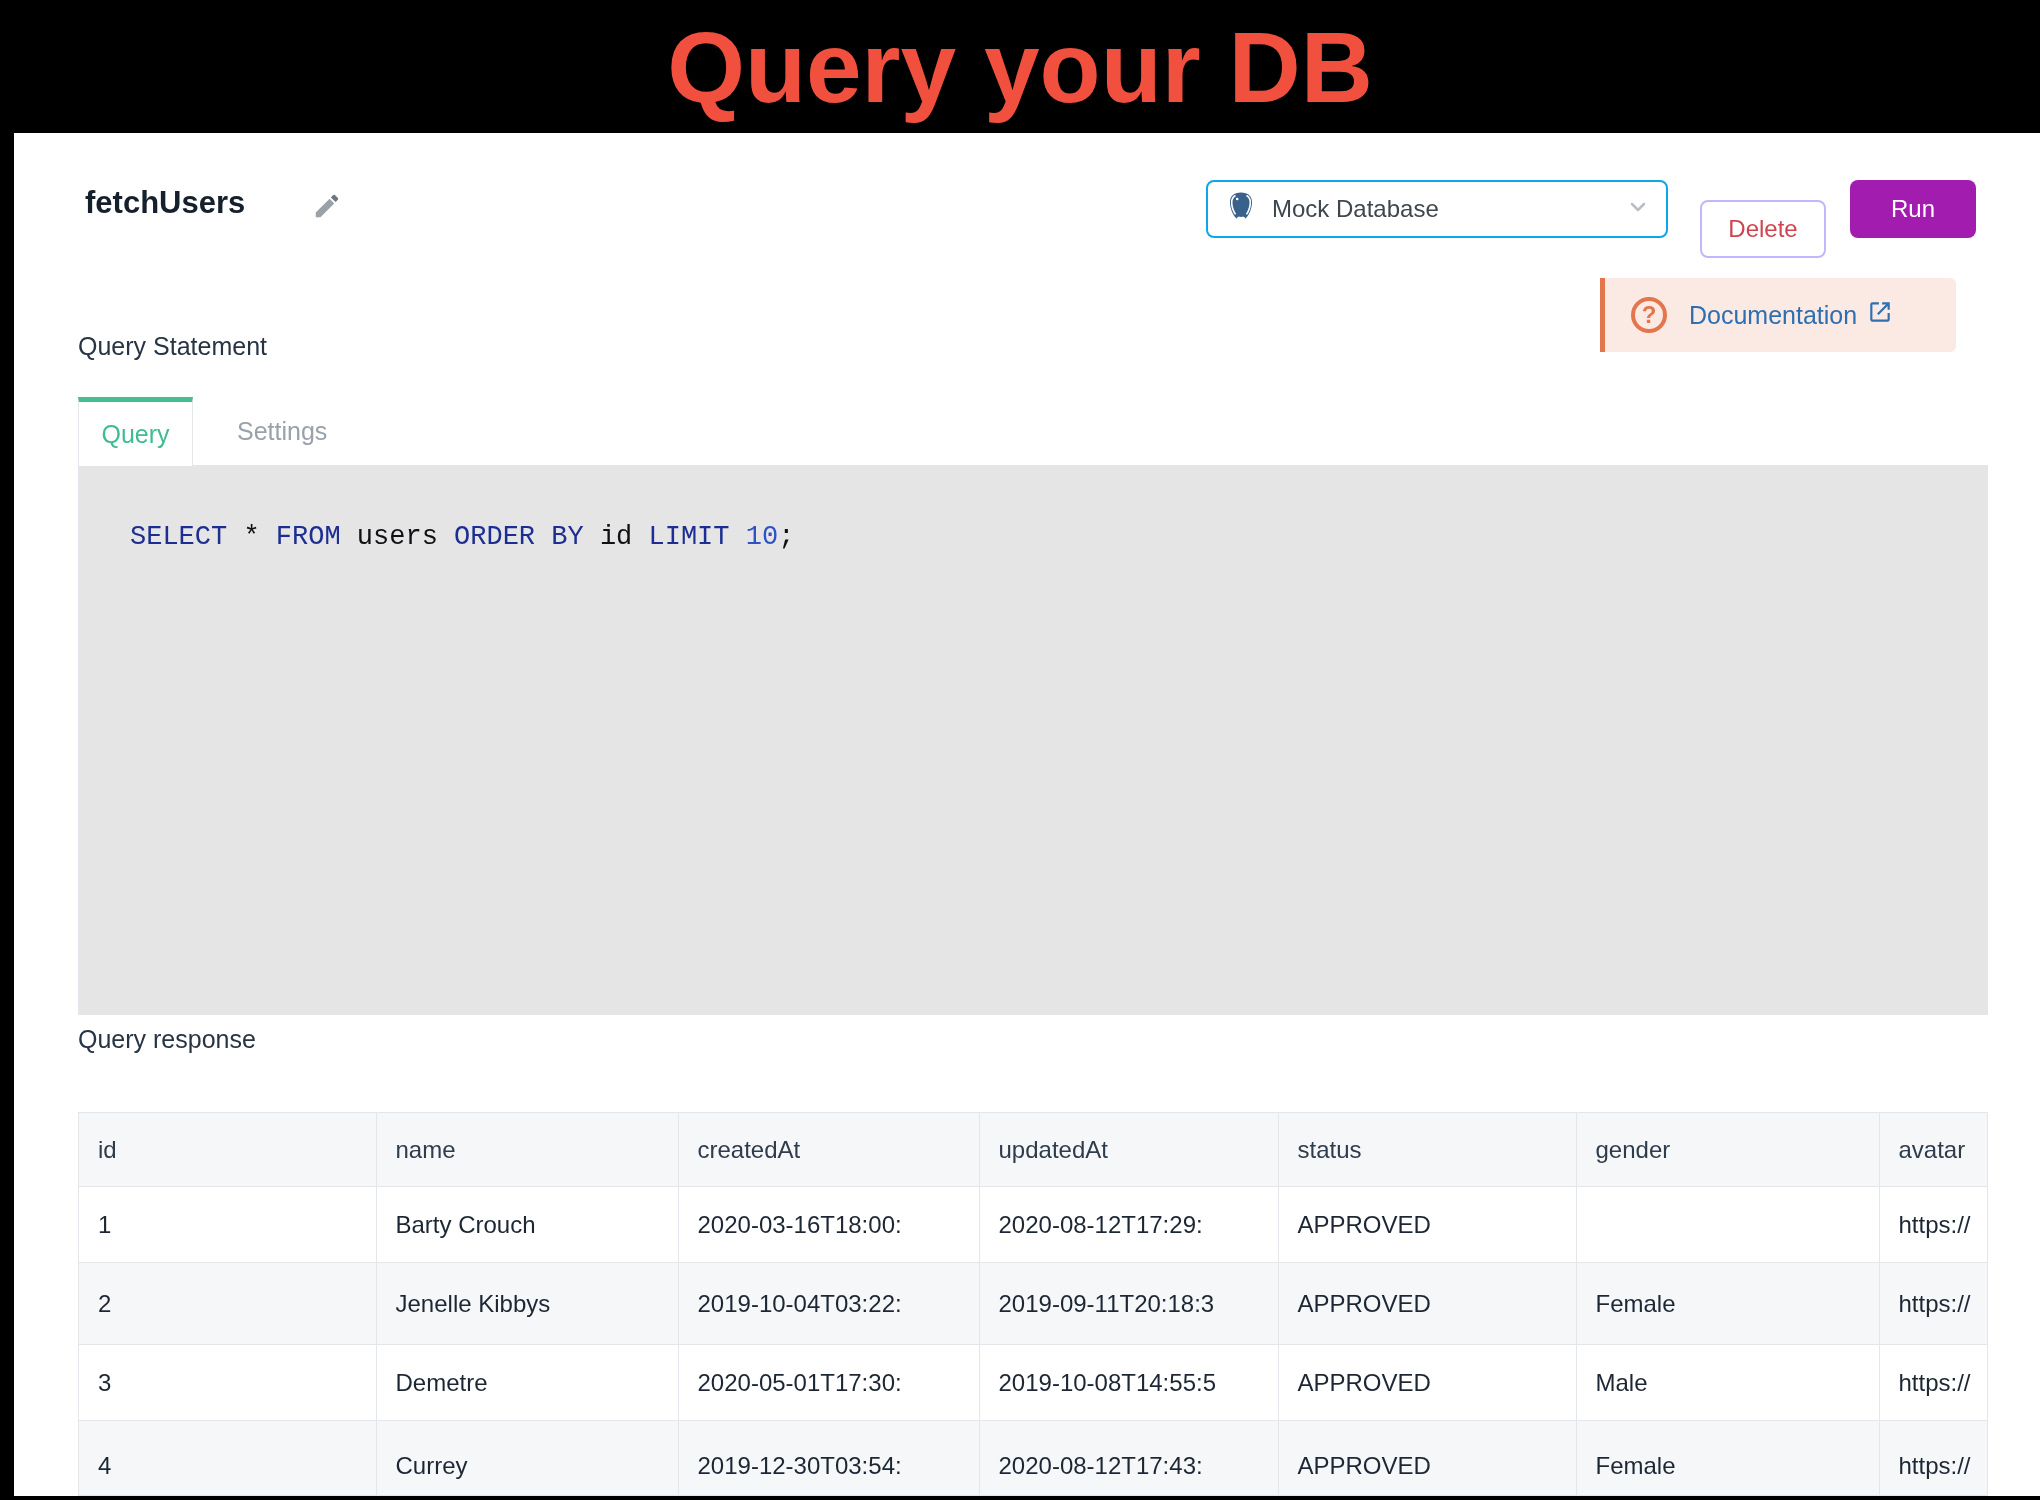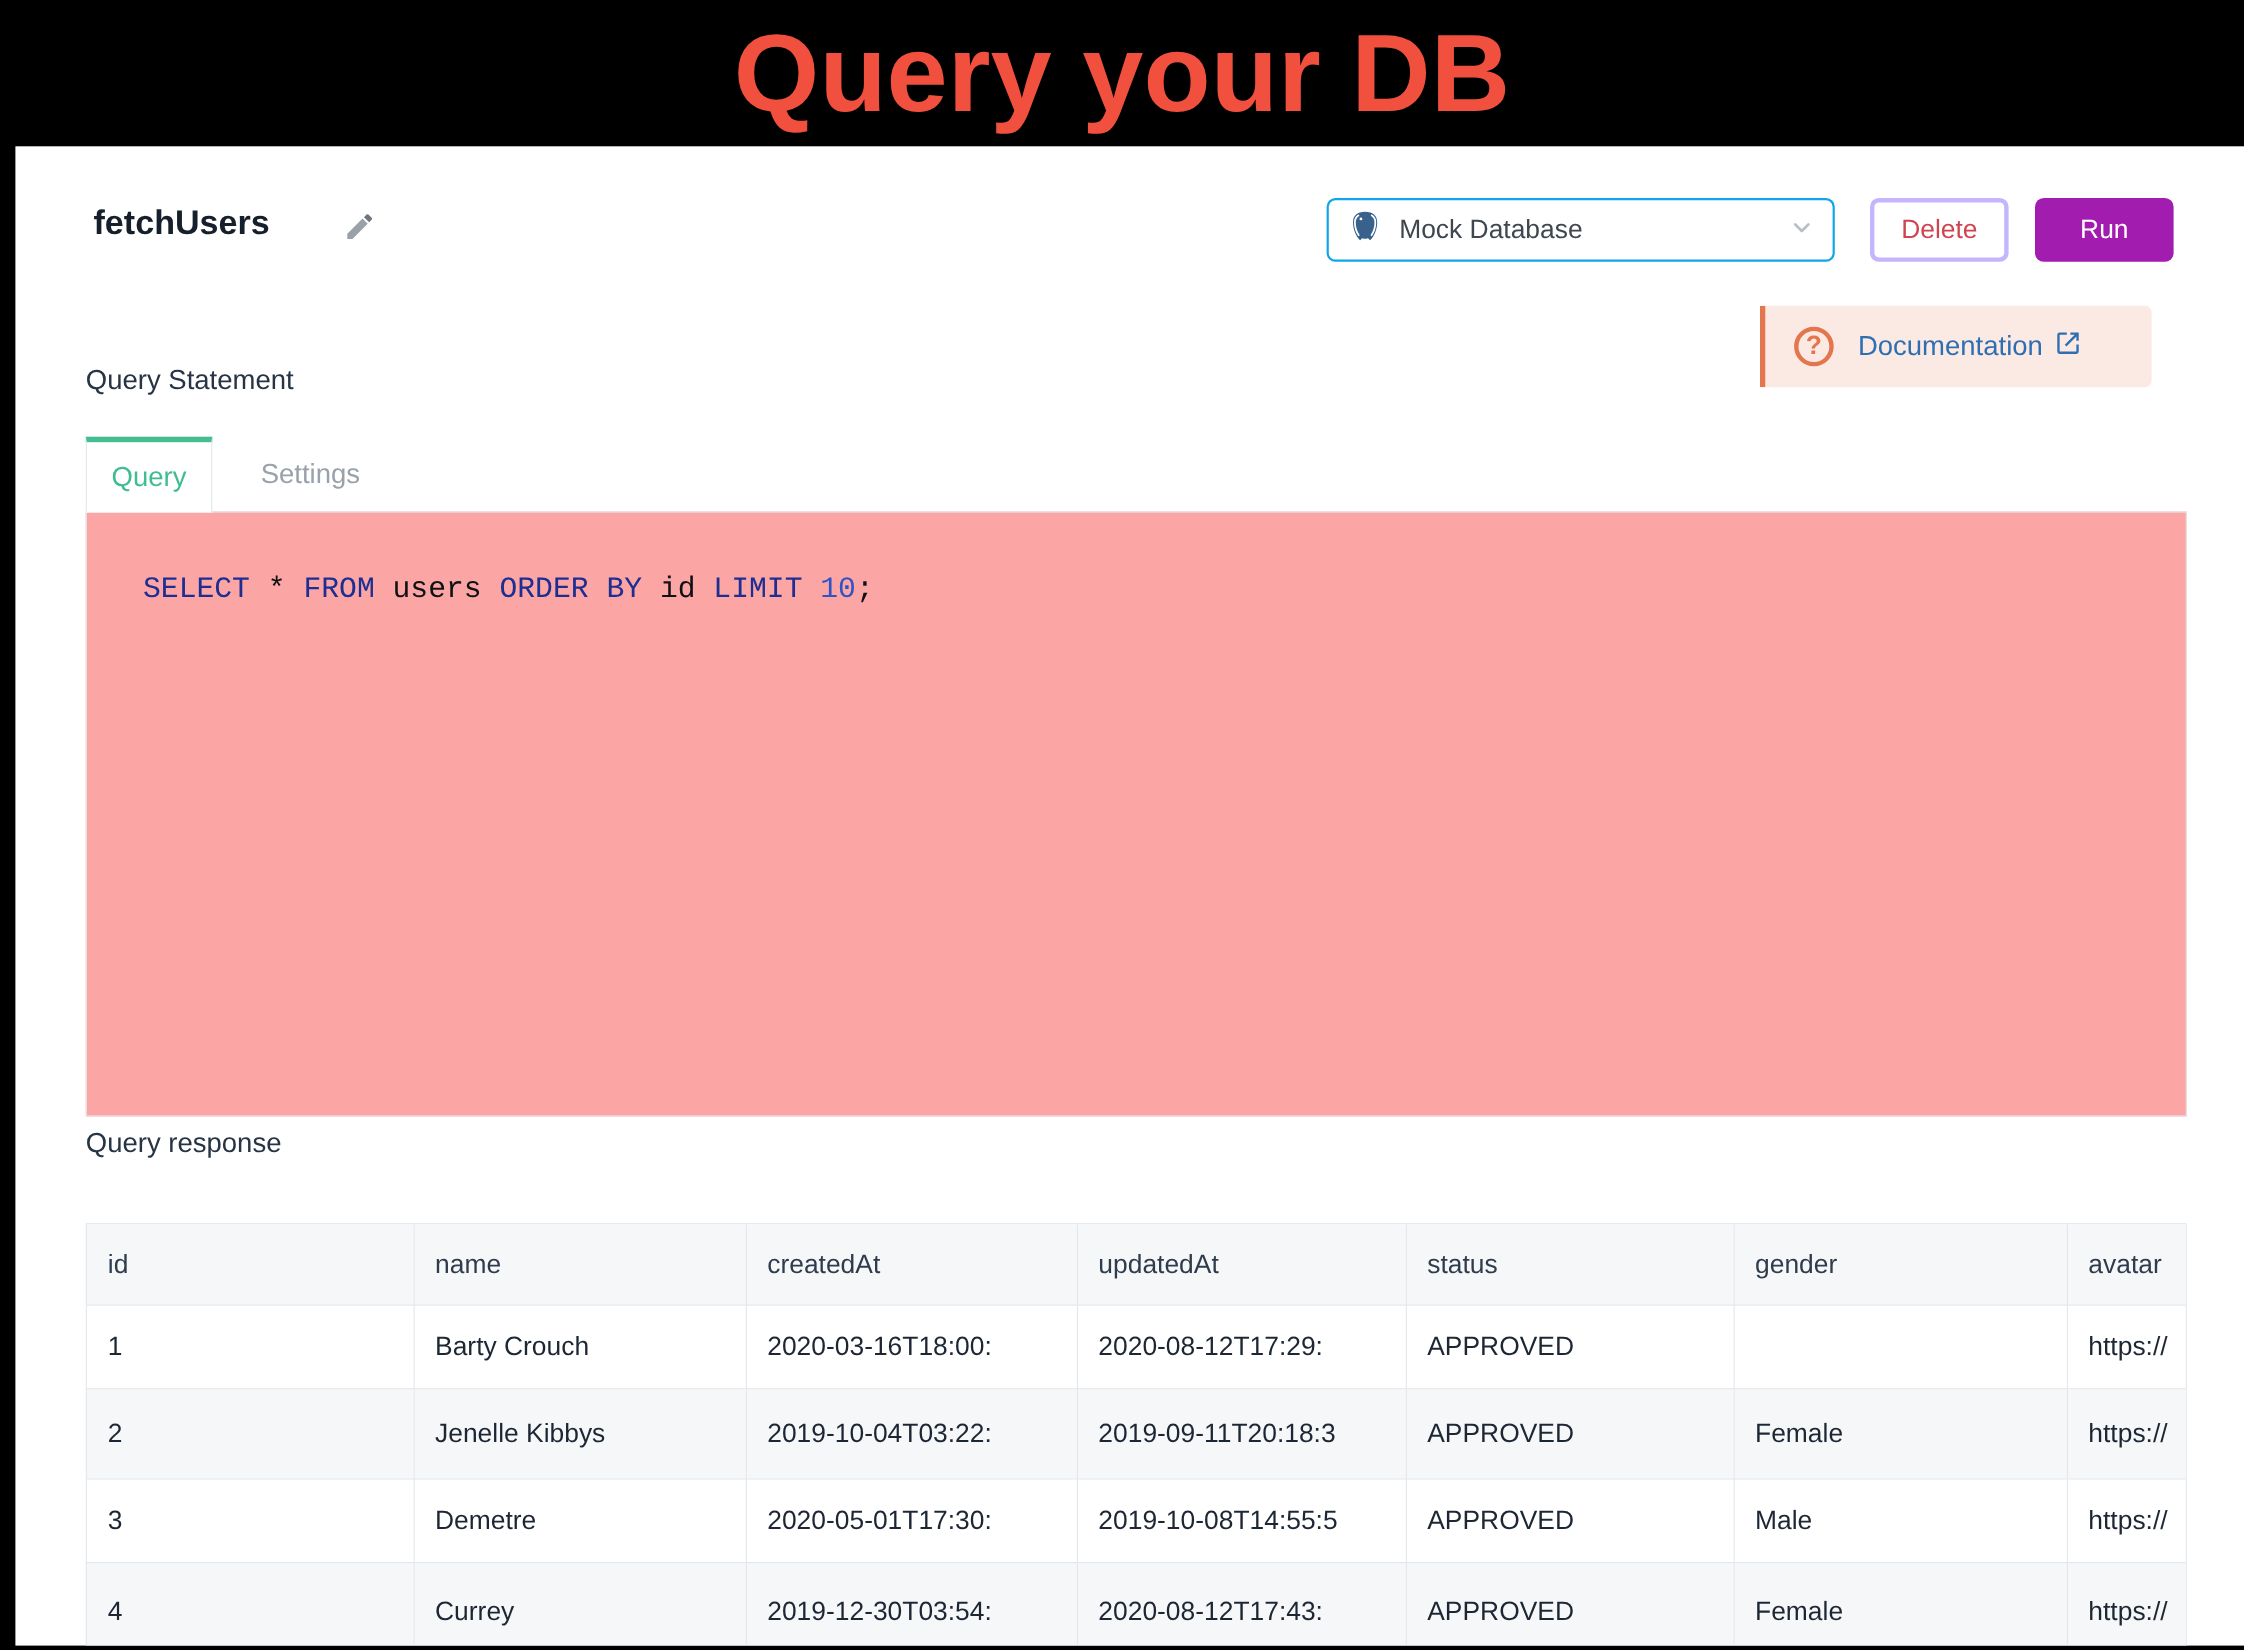--- a/index.html
+++ b/index.html
@@ -13,42 +13,42 @@
   .panel{position:absolute;left:14px;top:133px;right:0;bottom:4px;background:#fff;overflow:hidden;}
 
   
   .query-name{position:absolute;left:71px;top:52px;font-size:31px;font-weight:bold;color:#16202c;}
   .pencil{position:absolute;left:298px;top:58px;cursor:pointer;}
   .db-select{position:absolute;left:1192px;top:47px;width:462px;height:58px;border:2px solid #0ea5e9;
     border-radius:8px;background:#fff;display:flex;align-items:center;padding:0 16px;box-sizing:border-box;cursor:pointer;}
   .db-select .lbl{font-size:24px;color:#3f464e;margin-left:14px;flex:1;}
   .btn{position:absolute;top:47px;height:58px;width:126px;border-radius:8px;font-size:24px;
     font-family:"Liberation Sans",sans-serif;cursor:pointer;box-sizing:border-box;}
-  .btn-delete{left:1686px;background:#fff;border:4px solid #c4b5fd;color:#cf4451;}
+  .btn-delete{left:1686px;background:#fff;border:2px solid #c4b5fd;color:#cf4451;margin-top:20px;}
   .btn-run{left:1836px;background:#a21caf;border:none;color:#fff;}
 
   
   .docs{position:absolute;left:1586px;top:145px;width:356px;height:74px;background:#fbe9e4;
     border-left:5px solid #e4764d;border-radius:0 6px 6px 0;display:flex;align-items:center;box-sizing:border-box;}
   .q-circle{width:36px;height:36px;border:4px solid #e4764d;border-radius:50%;margin-left:26px;
     display:flex;align-items:center;justify-content:center;color:#e4764d;font-size:24px;font-weight:bold;box-sizing:border-box;}
   .docs-link{display:flex;align-items:center;gap:10px;margin-left:22px;color:#2e6fb2;font-size:25px;cursor:pointer;text-decoration:none;text-align:center;}
 
   .section-label{position:absolute;left:64px;font-size:25px;color:#273444;}
   .lbl-statement{top:199px;}
   .lbl-response{top:892px;}
 
   
   .tabbar{position:absolute;left:64px;top:264px;display:flex;z-index:2;justify-content:flex-end;}
   .tab-active{width:115px;height:69px;box-sizing:border-box;background:#fff;
     border:1px solid #e3e6ea;border-top:5px solid #44bd90;border-bottom:none;
     display:flex;align-items:center;justify-content:center;color:#3fbd91;font-size:25px;cursor:pointer;}
   .tab-plain{height:69px;display:flex;align-items:center;padding:0 44px;color:#99a1aa;font-size:25px;cursor:pointer;}
   .editor{position:absolute;left:64px;top:332px;width:1910px;height:550px;box-sizing:border-box;
-    border:1px solid #e3e6ea;background:#fca5a5;z-index:1;}
+    border:1px solid #e3e6ea;background:#e5e5e5;z-index:1;}
   .sql{position:absolute;left:51px;top:56px;font-family:"Liberation Mono","DejaVu Sans Mono",monospace;
     font-size:27px;white-space:pre;color:#101114;}
   .tok-kw{color:#1d2e92;}
   .tok-num{color:#2d53c6;}
   .tok-p{color:#101114;}
 
   
   .table-wrap{position:absolute;left:64px;top:979px;width:1910px;height:384px;box-sizing:border-box;
     border:1px solid #e3e6ea;overflow:hidden;background:#fff;}
   table.resp{border-collapse:collapse;table-layout:fixed;width:2040px;}

